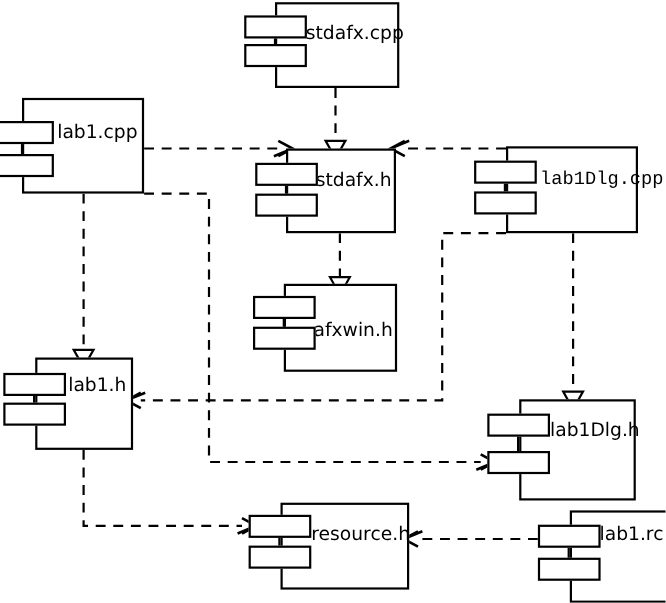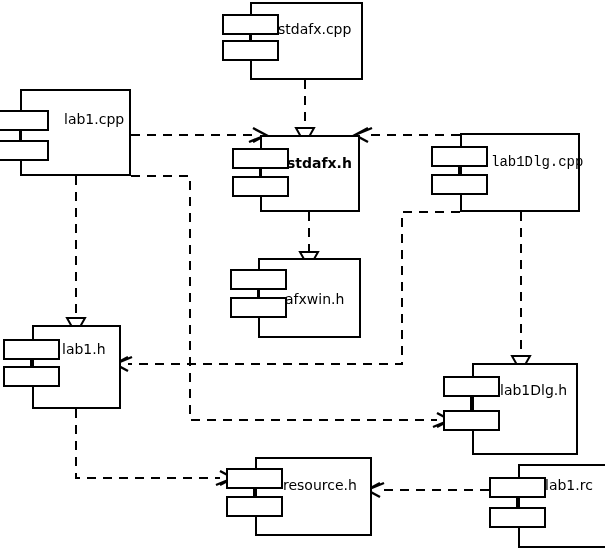--- a/index.html
+++ b/index.html
@@ -3,21 +3,21 @@
 <meta charset="utf-8">
 <style>
   html,body{margin:0;padding:0;background:#ffffff;}
   body{width:605px;height:548px;overflow:hidden;
        font-family:"DejaVu Sans","Liberation Sans",sans-serif;}
   #diagram{position:relative;width:605px;height:548px;background:#ffffff;}
   #edges{position:absolute;left:0;top:0;width:605px;height:548px;}
   .component{position:absolute;box-sizing:border-box;
              border:2px solid #000;background:#ffffff;}
   .comp-label{position:absolute;white-space:nowrap;
-              font-size:14px;color:#000;line-height:1;}
+              font-size:17px;color:#000;line-height:1;}
   .lolli{position:absolute;box-sizing:border-box;
          border:2px solid #000;background:#ffffff;width:57px;height:21px;}
 </style>
 </head>
 <body>
 
 <div id="diagram">
 
   <svg id="edges" viewBox="0 0 605 548" xmlns="http://www.w3.org/2000/svg">
       <g>
@@ -64,28 +64,28 @@
 
   <div id="nodes">
       <div class="component" style="left: 250px; top: 2px; width: 113px; height: 78px; border-color: rgb(0, 0, 0); background: rgb(255, 255, 255);"></div>
       <div class="comp-label" style="left: 278px; top: 22px;">stdafx.cpp</div>
       <div style="position: absolute; left: 279px; top: 23px; height: 2px; background: rgb(0, 0, 0);"></div>
       <div class="lolli" style="left: 222px; top: 14px; border-color: rgb(0, 0, 0); background: rgb(255, 255, 255);"></div>
       <div style="position: absolute; left: 279px; top: 49px; height: 2px; background: rgb(0, 0, 0);"></div>
       <div class="lolli" style="left: 222px; top: 40px; border-color: rgb(0, 0, 0); background: rgb(255, 255, 255);"></div>
       <div style="position: absolute; left: 249px; top: 35px; width: 2px; height: 5px; background: rgb(0, 0, 0);"></div>
       <div class="component" style="left: 20px; top: 89px; width: 111px; height: 87px; border-color: rgb(0, 0, 0); background: rgb(255, 255, 255);"></div>
-      <div class="comp-label" style="left: 52px; top: 112px; margin-left: 12px;">lab1.cpp</div>
+      <div class="comp-label" style="left: 52px; top: 112px;">lab1.cpp</div>
       <div style="position: absolute; left: 49px; top: 119px; height: 2px; background: rgb(0, 0, 0);"></div>
       <div class="lolli" style="left: -8px; top: 110px; border-color: rgb(0, 0, 0); background: rgb(255, 255, 255);"></div>
       <div style="position: absolute; left: 49px; top: 149px; height: 2px; background: rgb(0, 0, 0);"></div>
       <div class="lolli" style="left: -8px; top: 140px; border-color: rgb(0, 0, 0); background: rgb(255, 255, 255);"></div>
       <div style="position: absolute; left: 19px; top: 131px; width: 2px; height: 9px; background: rgb(0, 0, 0);"></div>
       <div class="component" style="left: 260px; top: 135px; width: 100px; height: 77px; border-color: rgb(0, 0, 0); background: rgb(255, 255, 255);"></div>
-      <div class="comp-label" style="left: 287px; top: 156px; font-weight: bold;">stdafx.h</div>
+      <div class="comp-label" style="left: 287px; top: 156px;">stdafx.h</div>
       <div style="position: absolute; left: 289px; top: 157px; height: 2px; background: rgb(0, 0, 0);"></div>
       <div class="lolli" style="left: 232px; top: 148px; border-color: rgb(0, 0, 0); background: rgb(255, 255, 255);"></div>
       <div style="position: absolute; left: 289px; top: 185px; height: 2px; background: rgb(0, 0, 0);"></div>
       <div class="lolli" style="left: 232px; top: 176px; border-color: rgb(0, 0, 0); background: rgb(255, 255, 255);"></div>
       <div style="position: absolute; left: 259px; top: 169px; width: 2px; height: 7px; background: rgb(0, 0, 0);"></div>
       <div class="component" style="left: 460px; top: 133px; width: 120px; height: 79px; border-color: rgb(0, 0, 0); background: rgb(255, 255, 255);"></div>
       <div class="comp-label" style="left: 491px; top: 155px; font-family: Liberation Mono, monospace;">lab1Dlg.cpp</div>
       <div style="position: absolute; left: 488px; top: 155px; height: 2px; background: rgb(0, 0, 0);"></div>
       <div class="lolli" style="left: 431px; top: 146px; border-color: rgb(0, 0, 0); background: rgb(255, 255, 255);"></div>
       <div style="position: absolute; left: 488px; top: 183px; height: 2px; background: rgb(0, 0, 0);"></div>

